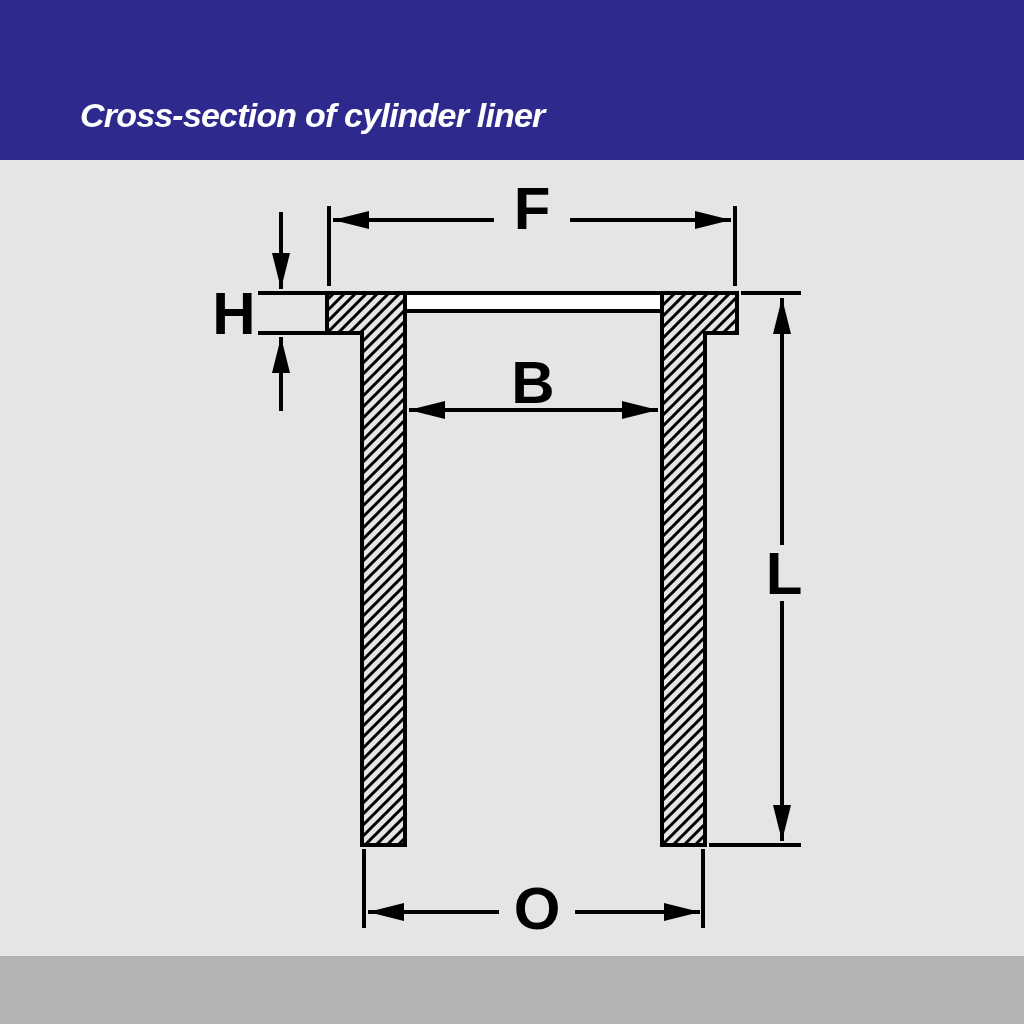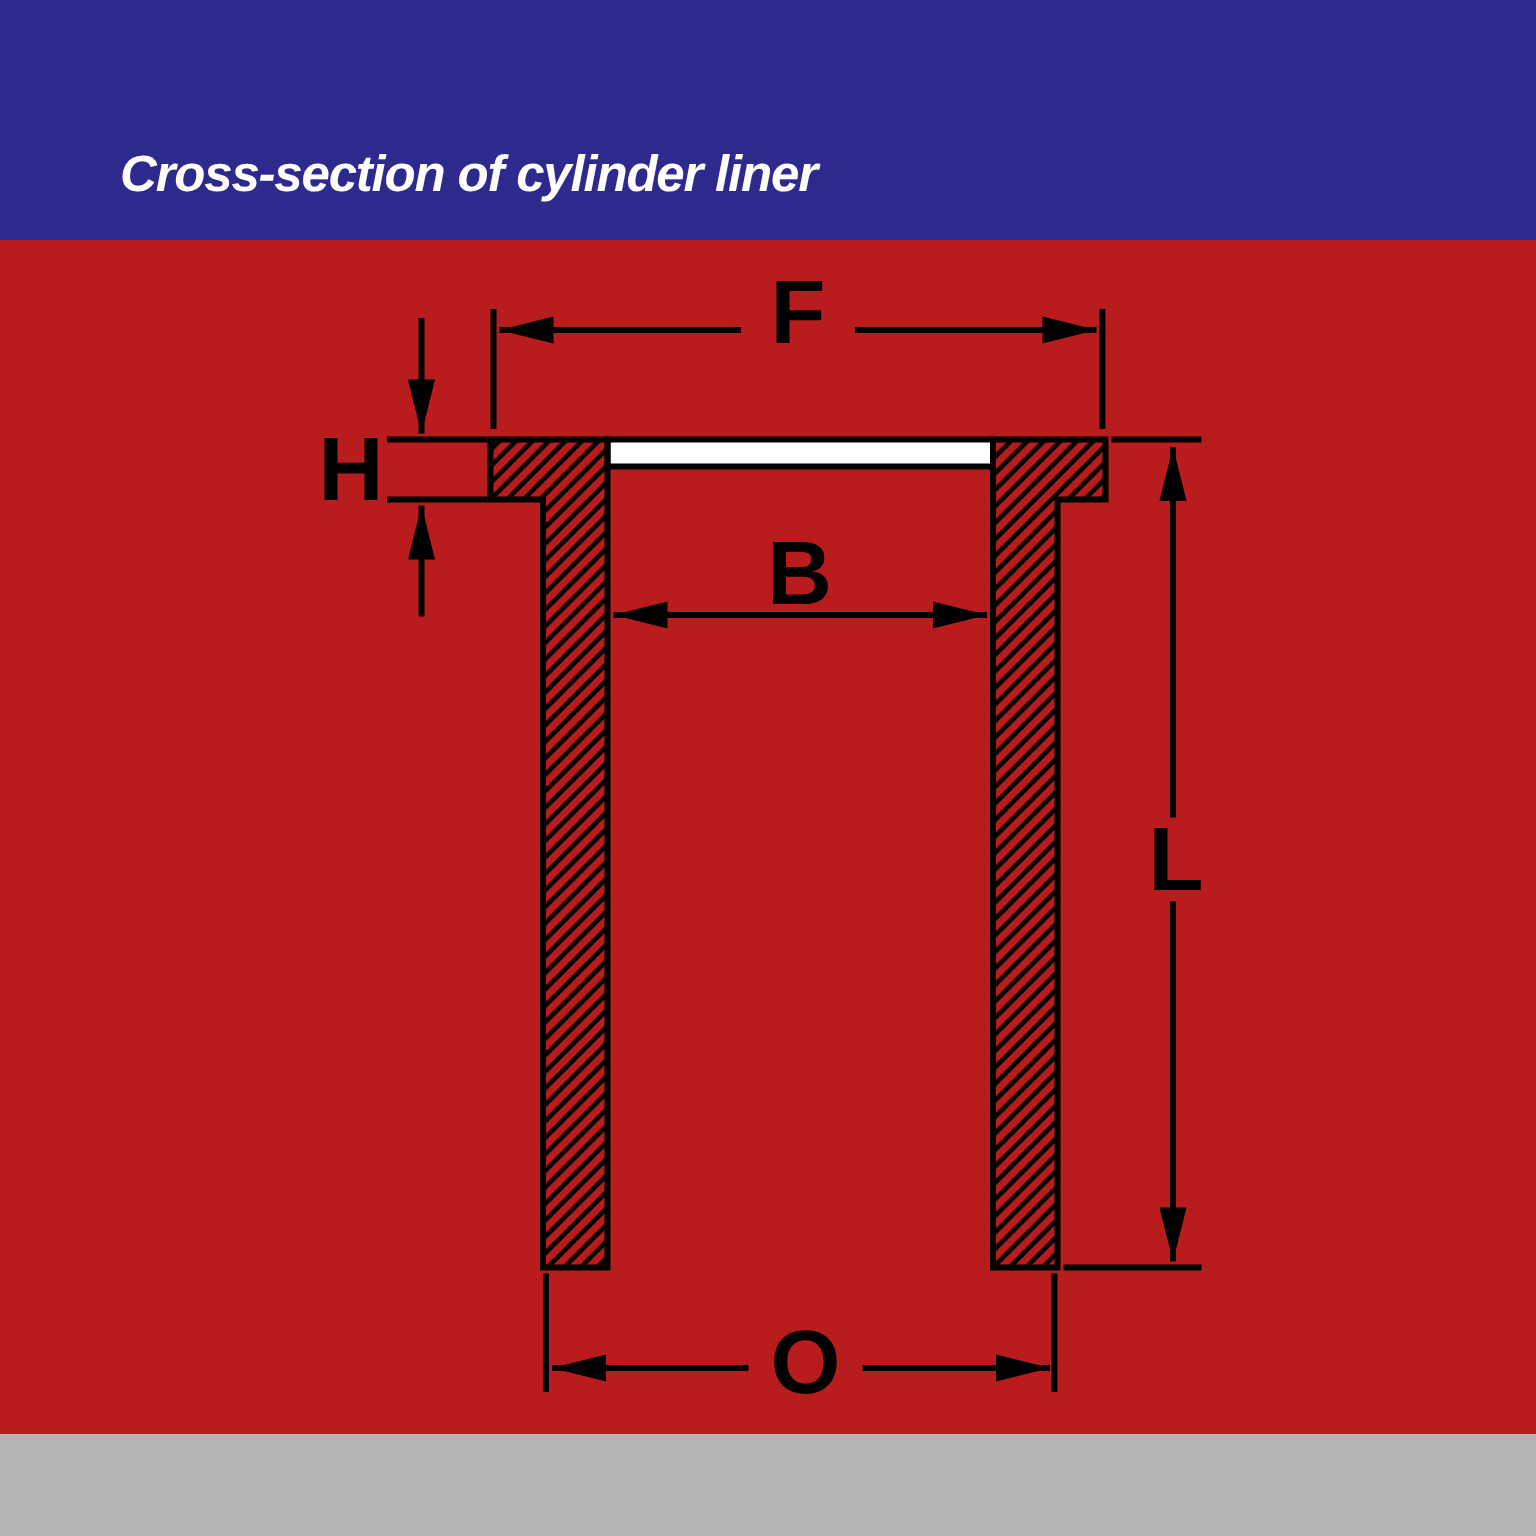--- a/index.html
+++ b/index.html
@@ -1,18 +1,18 @@
 <!DOCTYPE html>
 <html><head>
 <meta charset="utf-8">
 <style>
   html, body { margin: 0; padding: 0; background: #ffffff; }
   .page {
     width: 1024px; height: 1024px;
-    position: relative; background: #b91c1c; overflow: hidden;
+    position: relative; background: #e5e5e5; overflow: hidden;
   }
   svg { display: block; }
   text { font-family: "Liberation Sans", sans-serif; }
   .title-text {
     font-weight: bold; font-style: italic;
     font-size: 34px; letter-spacing: -0.8px;
   }
   .dim-label {
     font-weight: bold; font-size: 60px;
     text-anchor: middle;

